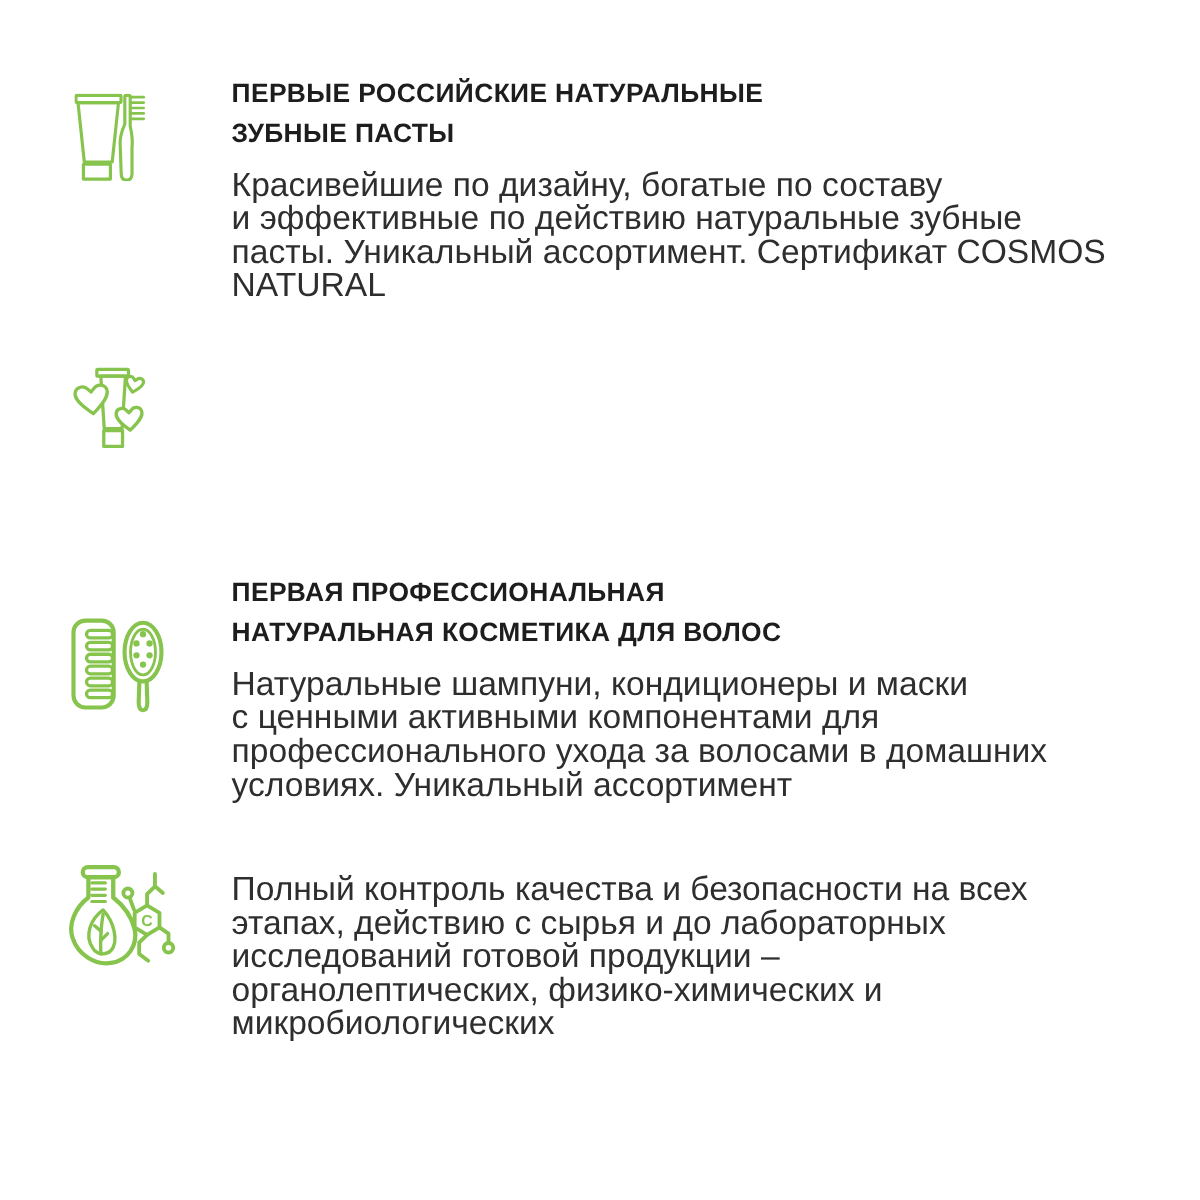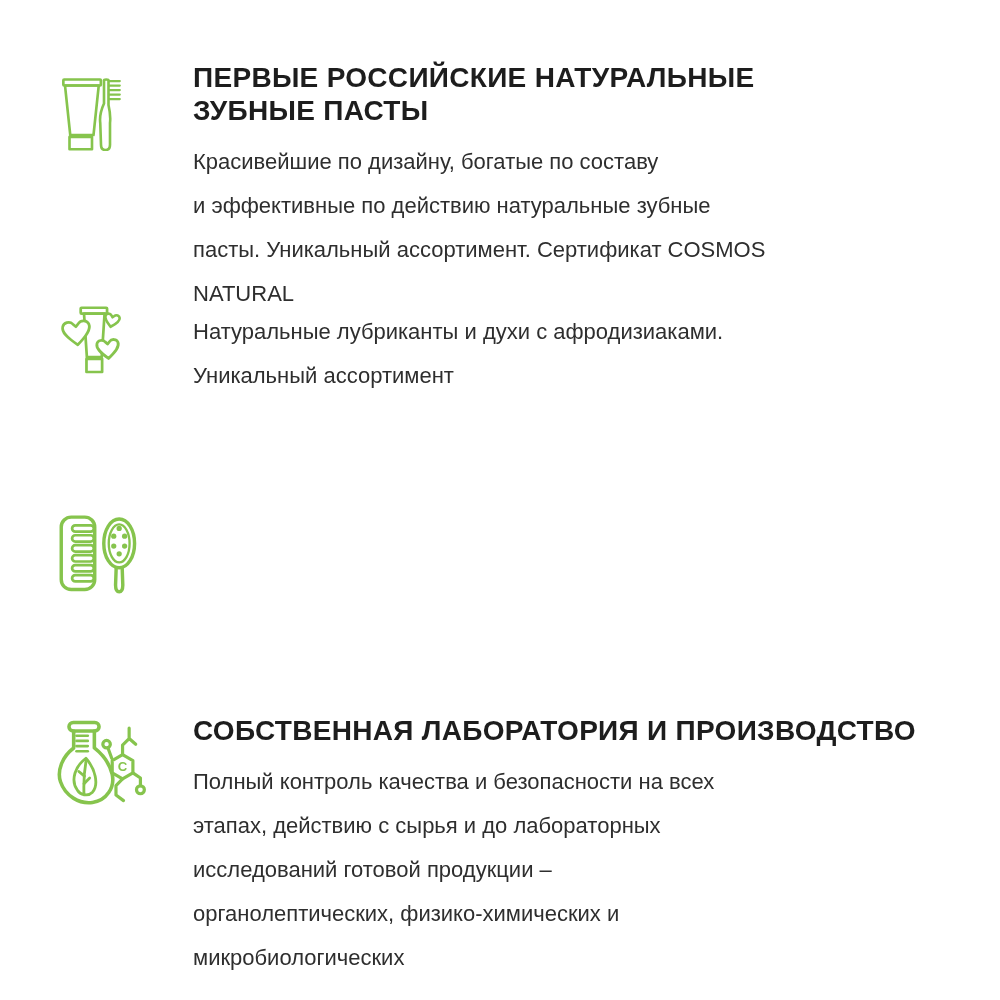--- a/index.html
+++ b/index.html
@@ -15,31 +15,31 @@
     font-family:"Liberation Sans","DejaVu Sans",sans-serif;
     position:relative;
     overflow:hidden;
   }
   .page{position:absolute;inset:0;}
   .section{position:absolute;left:0;width:1000px;}
   .icon{position:absolute;color:var(--green);}
   .icon svg{display:block;width:100%;height:auto;}
   .text{position:absolute;left:193px;top:0;width:800px;}
   .title{
-    font-size:28px;
+    font-size:22px;
     font-weight:700;
     line-height:33px;
     letter-spacing:0.3px;
     color:var(--title-color);
     white-space:pre-line;
   }
   .body{
-    font-size:22px;
+    font-size:28px;
     font-weight:400;
-    line-height:44px;
+    line-height:28px;
     color:var(--body-color);
     white-space:pre-line;
     margin-top:13px;
   }
   
   .s1{top:61px;}  .s1 .icon{left:62px;top:17px;width:60px;}
   .s2{top:297px;} .s2 .icon{left:56px;top:5px;width:70px;}
   .s3{top:477px;} .s3 .icon{left:54px;top:32px;width:86px;}
   .s4{top:714px;} .s4 .icon{left:53px;top:2px;width:94px;}
 </style>
@@ -81,22 +81,20 @@
         <path d="M34,14 L59,14 L55.5,67 L37.5,67 Z"></path>
         <rect x="37" y="69" width="19" height="16"></rect>
         <g fill="#ffffff">
           <path transform="translate(5,20) rotate(-6 20 18)" d="M20,32 C8,22 2,15 4,8.5 C5.5,3.5 13,2 16.7,6.5 L20,10 L23.3,6.5 C27,2 34.5,3.5 36,8.5 C38,15 32,22 20,32 Z"></path>
           <path transform="translate(57,13) scale(0.54) rotate(12 20 18)" stroke-width="6" d="M20,32 C8,22 2,15 4,8.5 C5.5,3.5 13,2 16.7,6.5 L20,10 L23.3,6.5 C27,2 34.5,3.5 36,8.5 C38,15 32,22 20,32 Z"></path>
           <path transform="translate(47,43) scale(0.8) rotate(-4 20 18)" stroke-width="4.2" d="M20,32 C8,22 2,15 4,8.5 C5.5,3.5 13,2 16.7,6.5 L20,10 L23.3,6.5 C27,2 34.5,3.5 36,8.5 C38,15 32,22 20,32 Z"></path>
         </g>
       </svg>
     </div>
     <div class="text">
-      <p class="body">Натуральные лубриканты и духи с афродизиаками.
-Уникальный ассортимент</p>
     </div>
   </div>
 
   <div class="section s3">
     <div class="icon">
       <svg viewBox="0 0 95 95" fill="none" stroke="currentColor" stroke-width="3.8" stroke-linecap="round" stroke-linejoin="round">
         <rect x="8" y="9" width="37" height="80" rx="11"></rect>
         <g stroke-width="3">
           <rect x="20" y="18" width="24" height="7" rx="3.5"></rect>
           <rect x="20" y="29" width="24" height="7" rx="3.5"></rect>
@@ -112,20 +110,26 @@
           <circle cx="66" cy="30" r="2.9"></circle>
           <circle cx="78" cy="30" r="2.9"></circle>
           <circle cx="66" cy="41" r="2.9"></circle>
           <circle cx="78" cy="41" r="2.9"></circle>
           <circle cx="72" cy="49.5" r="2.9"></circle>
         </g>
         <path d="M68.7,64.5 L68,84 C68,89 69.5,91.5 72,91.5 C74.5,91.5 76,89 76,84 L75.3,64.5"></path>
       </svg>
     </div>
     <div class="text">
+      <h2 class="title">ПЕРВАЯ ПРОФЕССИОНАЛЬНАЯ
+НАТУРАЛЬНАЯ КОСМЕТИКА ДЛЯ ВОЛОС</h2>
+      <p class="body">Натуральные шампуни, кондиционеры и маски
+с ценными активными компонентами для
+профессионального ухода за волосами в домашних
+условиях. Уникальный ассортимент</p>
     </div>
   </div>
 
   <div class="section s4">
     <div class="icon">
       <svg viewBox="0 0 100 100" fill="none" stroke="currentColor" stroke-width="3.8" stroke-linecap="round" stroke-linejoin="round">
         <rect x="17" y="7" width="32" height="9" rx="4.5"></rect>
         <path d="M22,16 L22,34 C10,43 4,58 8,70 C13,85 28,94 42,92 C57,90 66,76 63,62 C60,50 53,41 44,34 L44,16"></path>
         <g stroke-width="2.8">
           <line x1="25" y1="21" x2="37" y2="21"></line>
@@ -145,21 +149,20 @@
           <circle cx="57" cy="30" r="4"></circle>
           <path d="M58.5,34 L62.5,45"></path>
           <path d="M85,60.5 L93,66 L93,74"></path>
           <circle cx="93" cy="78.5" r="4.2"></circle>
           <path d="M74,67 L67,74 L67,84 L75,90"></path>
         </g>
         <text x="74" y="59" text-anchor="middle" font-family="Liberation Sans, sans-serif" font-size="14" font-weight="bold" fill="currentColor" stroke="none">C</text>
       </svg>
     </div>
     <div class="text">
-      <h2 class="title">СОБСТВЕННАЯ ЛАБОРАТОРИЯ И ПРОИЗВОДСТВО</h2>
       <p class="body">Полный контроль качества и безопасности на всех
 этапах, действию с сырья и до лабораторных
 исследований готовой продукции –
 органолептических, физико-химических и
 микробиологических</p>
     </div>
   </div>
 
 </div>
 

